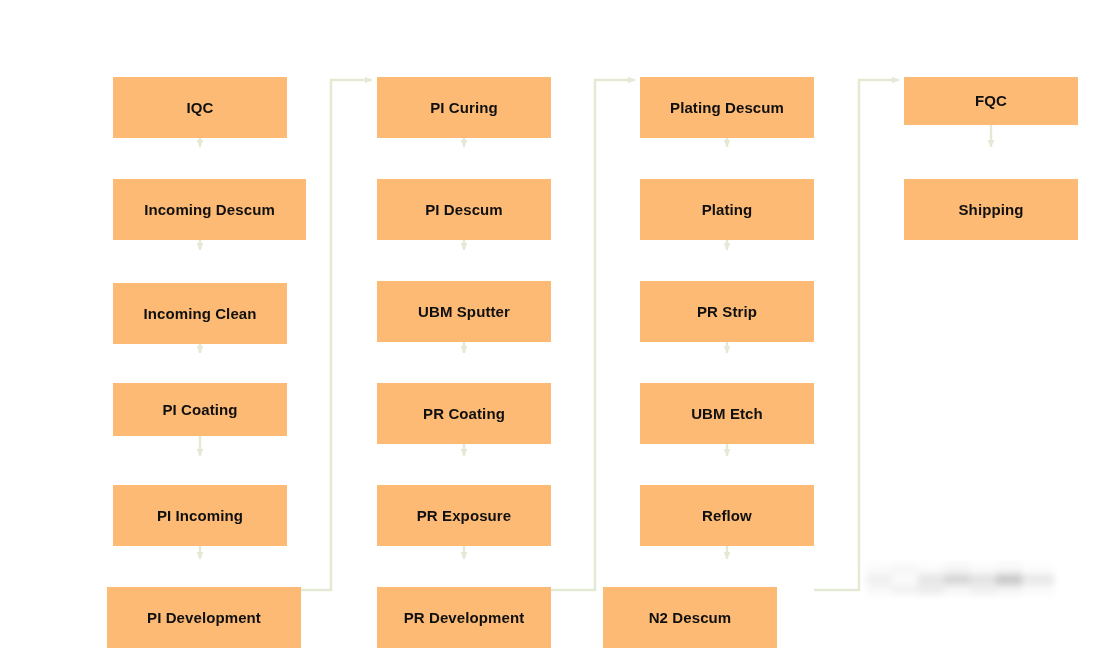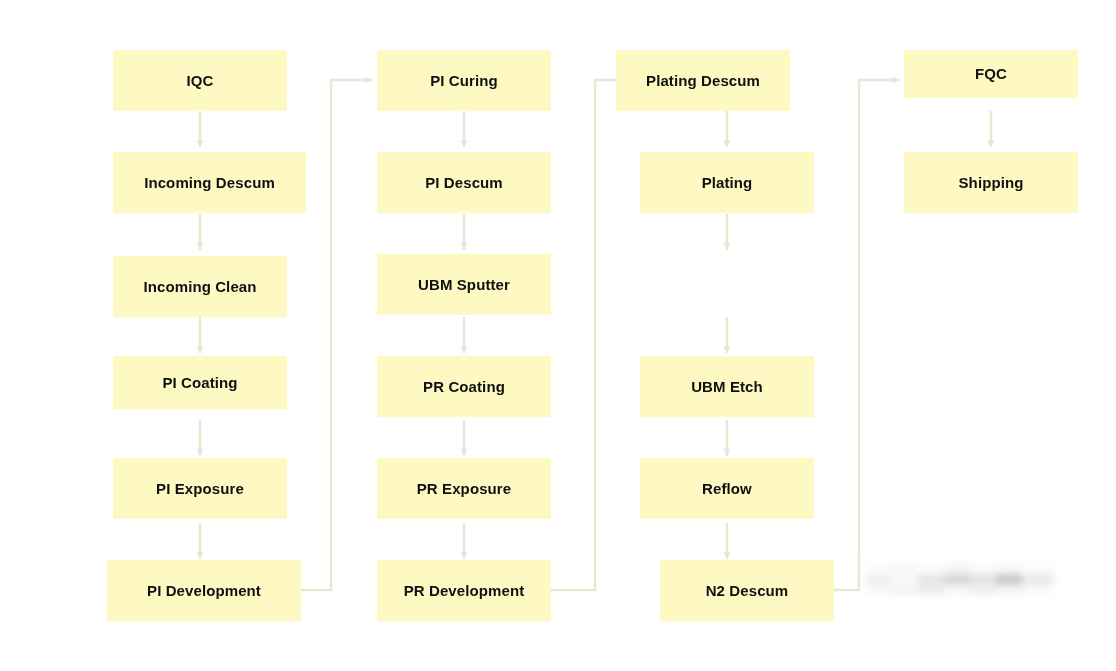--- a/index.html
+++ b/index.html
@@ -25,31 +25,32 @@
     position: absolute;
     left: 0;
     top: 0;
     width: 1116px;
     height: 671px;
     pointer-events: none;
   }
   .node {
     position: absolute;
     box-sizing: border-box;
-    background: #fef9c3;
+    background: #fdba74;
     display: flex;
     align-items: center;
     justify-content: center;
     text-align: center;
     color: #101010;
     font-weight: bold;
     font-size: 15px;
     letter-spacing: 0.1px;
     line-height: 1.15;
     padding: 2px 2px;
+    margin-top: 27px;
   }
   .node-label {
     display: block;
     white-space: nowrap;
   }
   
   #redaction {
     position: absolute;
     left: 866px;
     top: 563px;
@@ -110,21 +111,21 @@
   <div class="node" style="left:113px; top:152px; width:193px; height:61px;">
     <span class="node-label">Incoming Descum</span>
   </div>
   <div class="node" style="left:113px; top:256px; width:174px; height:61px;">
     <span class="node-label">Incoming Clean</span>
   </div>
   <div class="node" style="left:113px; top:356px; width:174px; height:53px;">
     <span class="node-label">PI Coating</span>
   </div>
   <div class="node" style="left:113px; top:458px; width:174px; height:61px;">
-    <span class="node-label">PI Exposure</span>
+    <span class="node-label">PI Incoming</span>
   </div>
   <div class="node" style="left:107px; top:560px; width:194px; height:61px;">
     <span class="node-label">PI Development</span>
   </div>
 
   <div class="node" style="left:377px; top:50px; width:174px; height:61px;">
     <span class="node-label">PI Curing</span>
   </div>
   <div class="node" style="left:377px; top:152px; width:174px; height:61px;">
     <span class="node-label">PI Descum</span>
@@ -135,33 +136,36 @@
   <div class="node" style="left:377px; top:458px; width:174px; height:61px;">
     <span class="node-label">PR Exposure</span>
   </div>
   <div class="node" style="left:377px; top:356px; width:174px; height:61px;">
     <span class="node-label">PR Coating</span>
   </div>
   <div class="node" style="left:377px; top:560px; width:174px; height:61px;align-items:center;">
     <span class="node-label">PR Development</span>
   </div>
 
-  <div class="node" style="left:616px; top:50px; width:174px; height:61px;">
+  <div class="node" style="left:640px; top:50px; width:174px; height:61px;">
     <span class="node-label">Plating Descum</span>
   </div>
   <div class="node" style="left:640px; top:152px; width:174px; height:61px;">
     <span class="node-label">Plating</span>
   </div>
+  <div class="node" style="left:640px; top:254px; width:174px; height:61px;">
+    <span class="node-label">PR Strip</span>
+  </div>
   <div class="node" style="left:640px; top:356px; width:174px; height:61px;">
     <span class="node-label">UBM Etch</span>
   </div>
   <div class="node" style="left:640px; top:458px; width:174px; height:61px;">
     <span class="node-label">Reflow</span>
   </div>
-  <div class="node" style="left:660px; top:560px; width:174px; height:61px;">
+  <div class="node" style="left:603px; top:560px; width:174px; height:61px;">
     <span class="node-label">N2 Descum</span>
   </div>
 
   <div class="node" style="left:904px; top:50px; width:174px; height:48px;">
     <span class="node-label">FQC</span>
   </div>
   <div class="node" style="left:904px; top:152px; width:174px; height:61px;">
     <span class="node-label">Shipping</span>
   </div>
 

